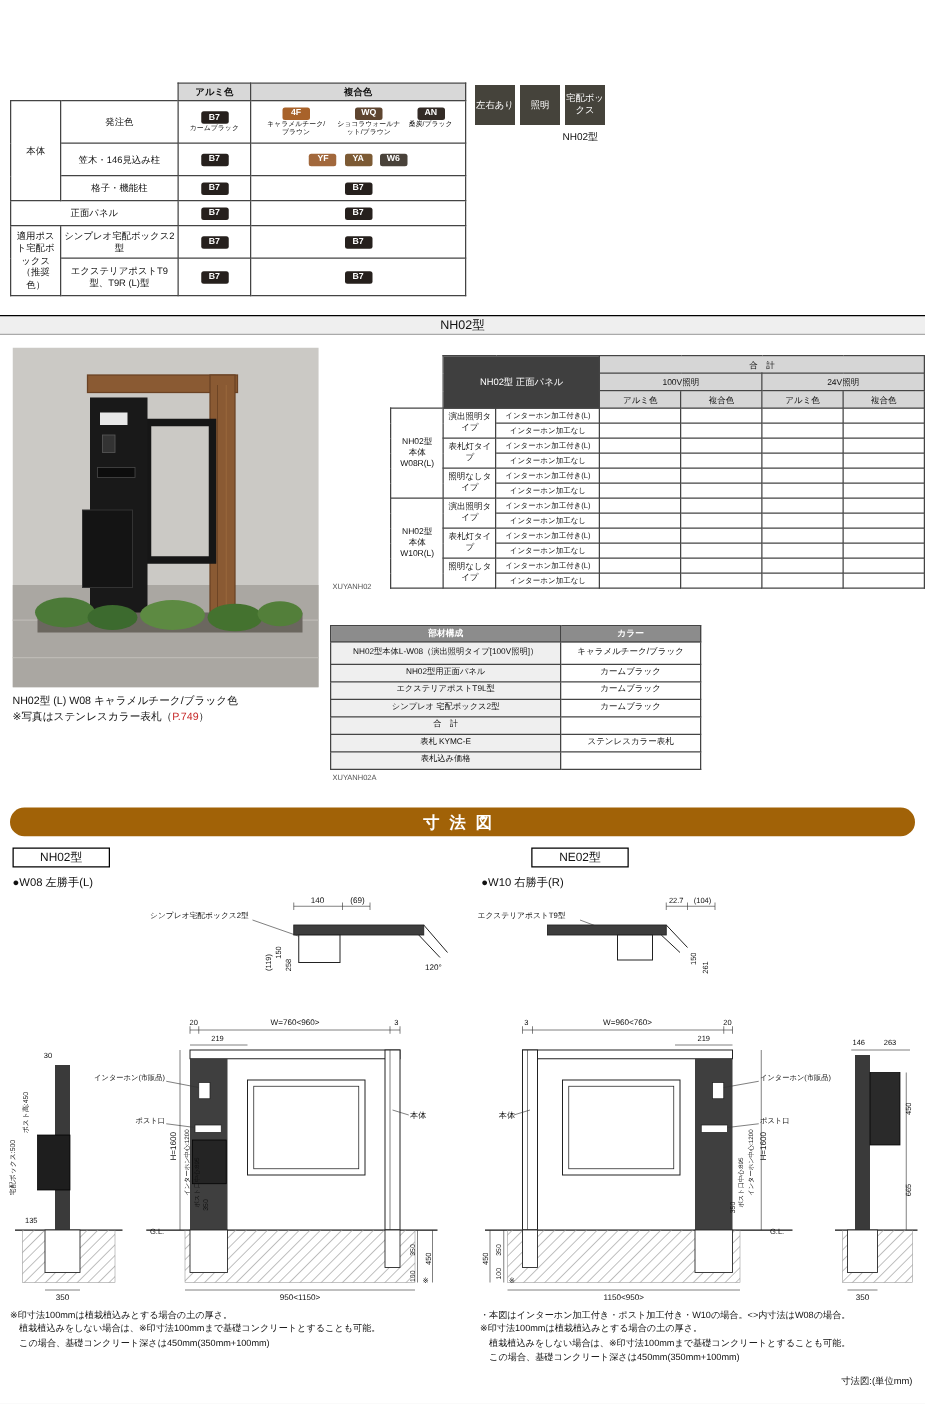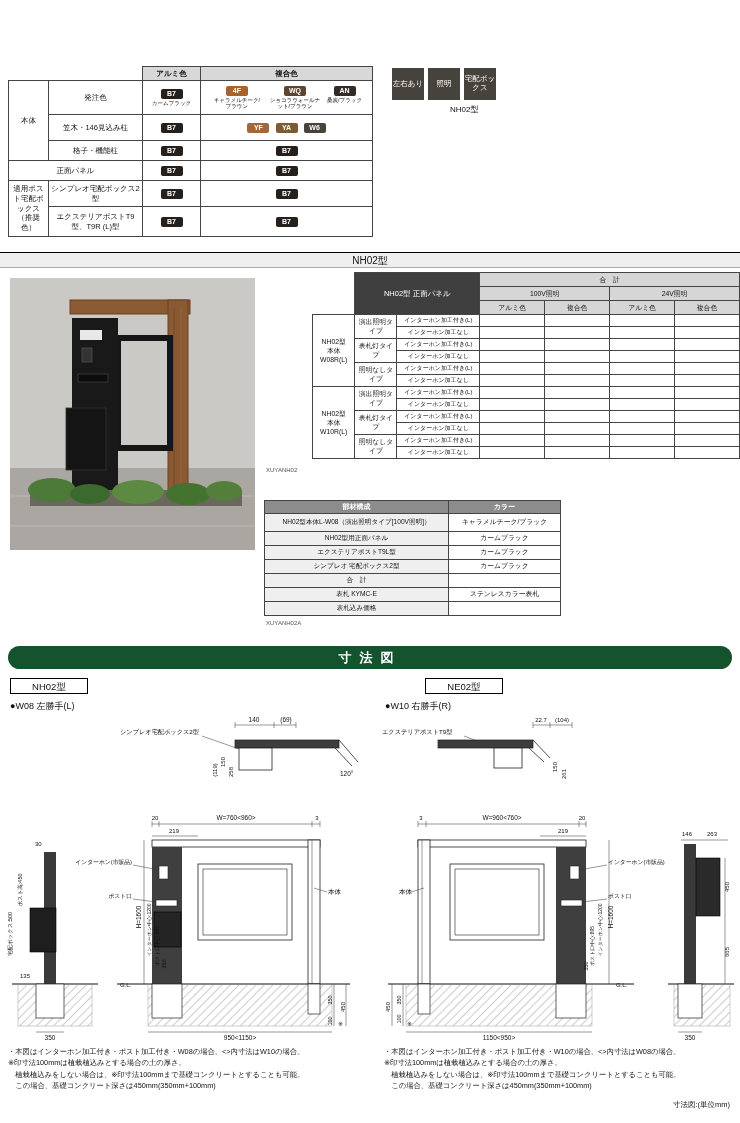--- a/index.html
+++ b/index.html
@@ -36,21 +36,21 @@
 
   
   .secbar { position:absolute; left:0; top:252px; width:740px; height:16px; background:#efefef; border-top:1.5px solid #000; border-bottom:0.5px solid #aaa; text-align:center; font-size:10px; line-height:16px; }
 
   
   .photo { position:absolute; left:10px; top:278px; }
   .caption { position:absolute; left:10px; top:554px; font-size:8.5px; line-height:1.5; }
   .ref-link { color:#c62828; }
 
   
-  .stab-wrap { position:absolute; left:264px; top:272px;padding-left:48px; }
+  .stab-wrap { position:absolute; left:264px; top:284px;padding-left:48px; }
   .stab td, .stab th { border:1px solid #444; font-size:6.8px; text-align:center; vertical-align:middle; height:12px; padding:0 1px; font-weight:normal; }
   .stab th { background:#d6d6d6; height:14px; }
   .stab .dark { background:#3f3f3f; color:#fff; font-size:7.5px; }
   .stab .nob { border:none; background:#fff; }
   .stab .gcell { font-size:6.8px; line-height:1.35; }
   .stab .tcell { font-size:6.8px; line-height:1.2; }
   .stab .pcell { font-size:6px; }
   .smallcode { position:absolute; font-size:6px; color:#555; }
 
   
@@ -153,21 +153,21 @@
       <tr class="r5">
         <td>エクステリアポストT9型、T9R (L)型</td>
         <td><span class="chipwrap"><span class="chip" style="background-color: rgb(38, 32, 29);">B7</span></span></td>
         <td><span class="chipwrap"><span class="chip" style="background-color: rgb(38, 32, 29);">B7</span></span></td>
       </tr>
     </tbody>
       </table>
   </div>
 
   <div class="tags">
-    <div class="tag" style="background-color: rgb(69, 67, 59); margin-left: 12px;">左右あり</div>
+    <div class="tag" style="background-color: rgb(69, 67, 59);">左右あり</div>
     <div class="tag" style="background-color: rgb(69, 67, 59);">照明</div>
     <div class="tag" style="background-color: rgb(69, 67, 59);">宅配ボックス</div>
   </div>
   <div class="tag-caption">NH02型</div>
 
   <div class="secbar">NH02型</div>
 
   <div class="photo">
     <svg width="245" height="272" viewBox="0 0 245 272">
       <rect x="0" y="0" width="245" height="272" fill="#cbc9c5"></rect>
@@ -185,20 +185,24 @@
       <rect x="68" y="96" width="30" height="8" fill="#0d0d0d" stroke="#444" stroke-width="0.7"></rect>
       <rect x="56" y="130" width="40" height="62" fill="#141414" stroke="#333" stroke-width="0.8"></rect>
       <rect x="20" y="212" width="212" height="16" fill="#6b675f"></rect>
       <ellipse cx="42" cy="212" rx="24" ry="12" fill="#4c7a38"></ellipse>
       <ellipse cx="80" cy="216" rx="20" ry="10" fill="#3c6a2e"></ellipse>
       <ellipse cx="128" cy="214" rx="26" ry="12" fill="#5d8a42"></ellipse>
       <ellipse cx="178" cy="216" rx="22" ry="11" fill="#44722f"></ellipse>
       <ellipse cx="214" cy="213" rx="18" ry="10" fill="#537f3a"></ellipse>
     </svg>
   </div>
+  <div class="caption">
+    <div>NH02型 (L) W08 キャラメルチーク/ブラック色</div>
+    <div><span>※写真はステンレスカラー表札（</span><span class="ref-link" style="color: rgb(198, 40, 40);">P.749</span><span>）</span></div>
+  </div>
 
   <div class="stab-wrap">
     <table class="stab">
       <colgroup>
           <col style="width:44px">
           <col style="width:46px">
           <col style="width:92px">
           <col style="width:72px">
           <col style="width:72px">
           <col style="width:72px">
@@ -354,21 +358,21 @@
           </tr>
       <tr>
             <td class="pname">表札込み価格</td>
             <td class="pval"></td>
           </tr>
     </tbody>
       </table>
   </div>
   <div class="smallcode" style="left:266px; top:620px;">XUYANH02A</div>
 
-  <div class="band" style="background-color: #14532d;">寸法図</div>
+  <div class="band" style="background-color: #a16207;">寸法図</div>
   <div class="mbox l">NH02型</div>
   <div class="mbox r">NE02型</div>
   <div class="variant l">●W08 左勝手(L)</div>
   <div class="variant r">●W10 右勝手(R)</div>
 
   <div class="dwg l">
     <svg width="372" height="330" viewBox="0 0 372 330">
       <defs>
         <pattern id="hL" width="6" height="6" patternTransform="rotate(45)" patternUnits="userSpaceOnUse">
           <line x1="0" y1="0" x2="0" y2="6" stroke="#999" stroke-width="1"></line>
@@ -542,21 +546,20 @@
         <line class="gl" x1="292" y1="272" x2="358" y2="272"></line>
         <rect x="298" y="272" width="56" height="42" fill="url(#hR)" stroke="#888" stroke-width="0.4"></rect>
         <rect x="302" y="272" width="24" height="34" fill="#fff" stroke="#222" stroke-width="0.7"></rect>
         <line class="dl" x1="302" y1="320" x2="326" y2="320"></line>
         <text x="314" y="328" font-size="6.5" text-anchor="middle">350</text>
       </g>
     </svg>
   </div>
 
   <div class="notes l">
-    <div>・本図はインターホン加工付き・ポスト加工付き・W08の場合。&lt;&gt;内寸法はW10の場合。</div>
     <div>※印寸法100mmは植栽植込みとする場合の土の厚さ。</div>
     <div>　植栽植込みをしない場合は、※印寸法100mmまで基礎コンクリートとすることも可能。</div>
     <div>　この場合、基礎コンクリート深さは450mm(350mm+100mm)</div>
   </div>
   <div class="notes r">
     <div>・本図はインターホン加工付き・ポスト加工付き・W10の場合。&lt;&gt;内寸法はW08の場合。</div>
     <div>※印寸法100mmは植栽植込みとする場合の土の厚さ。</div>
     <div>　植栽植込みをしない場合は、※印寸法100mmまで基礎コンクリートとすることも可能。</div>
     <div>　この場合、基礎コンクリート深さは450mm(350mm+100mm)</div>
   </div>

